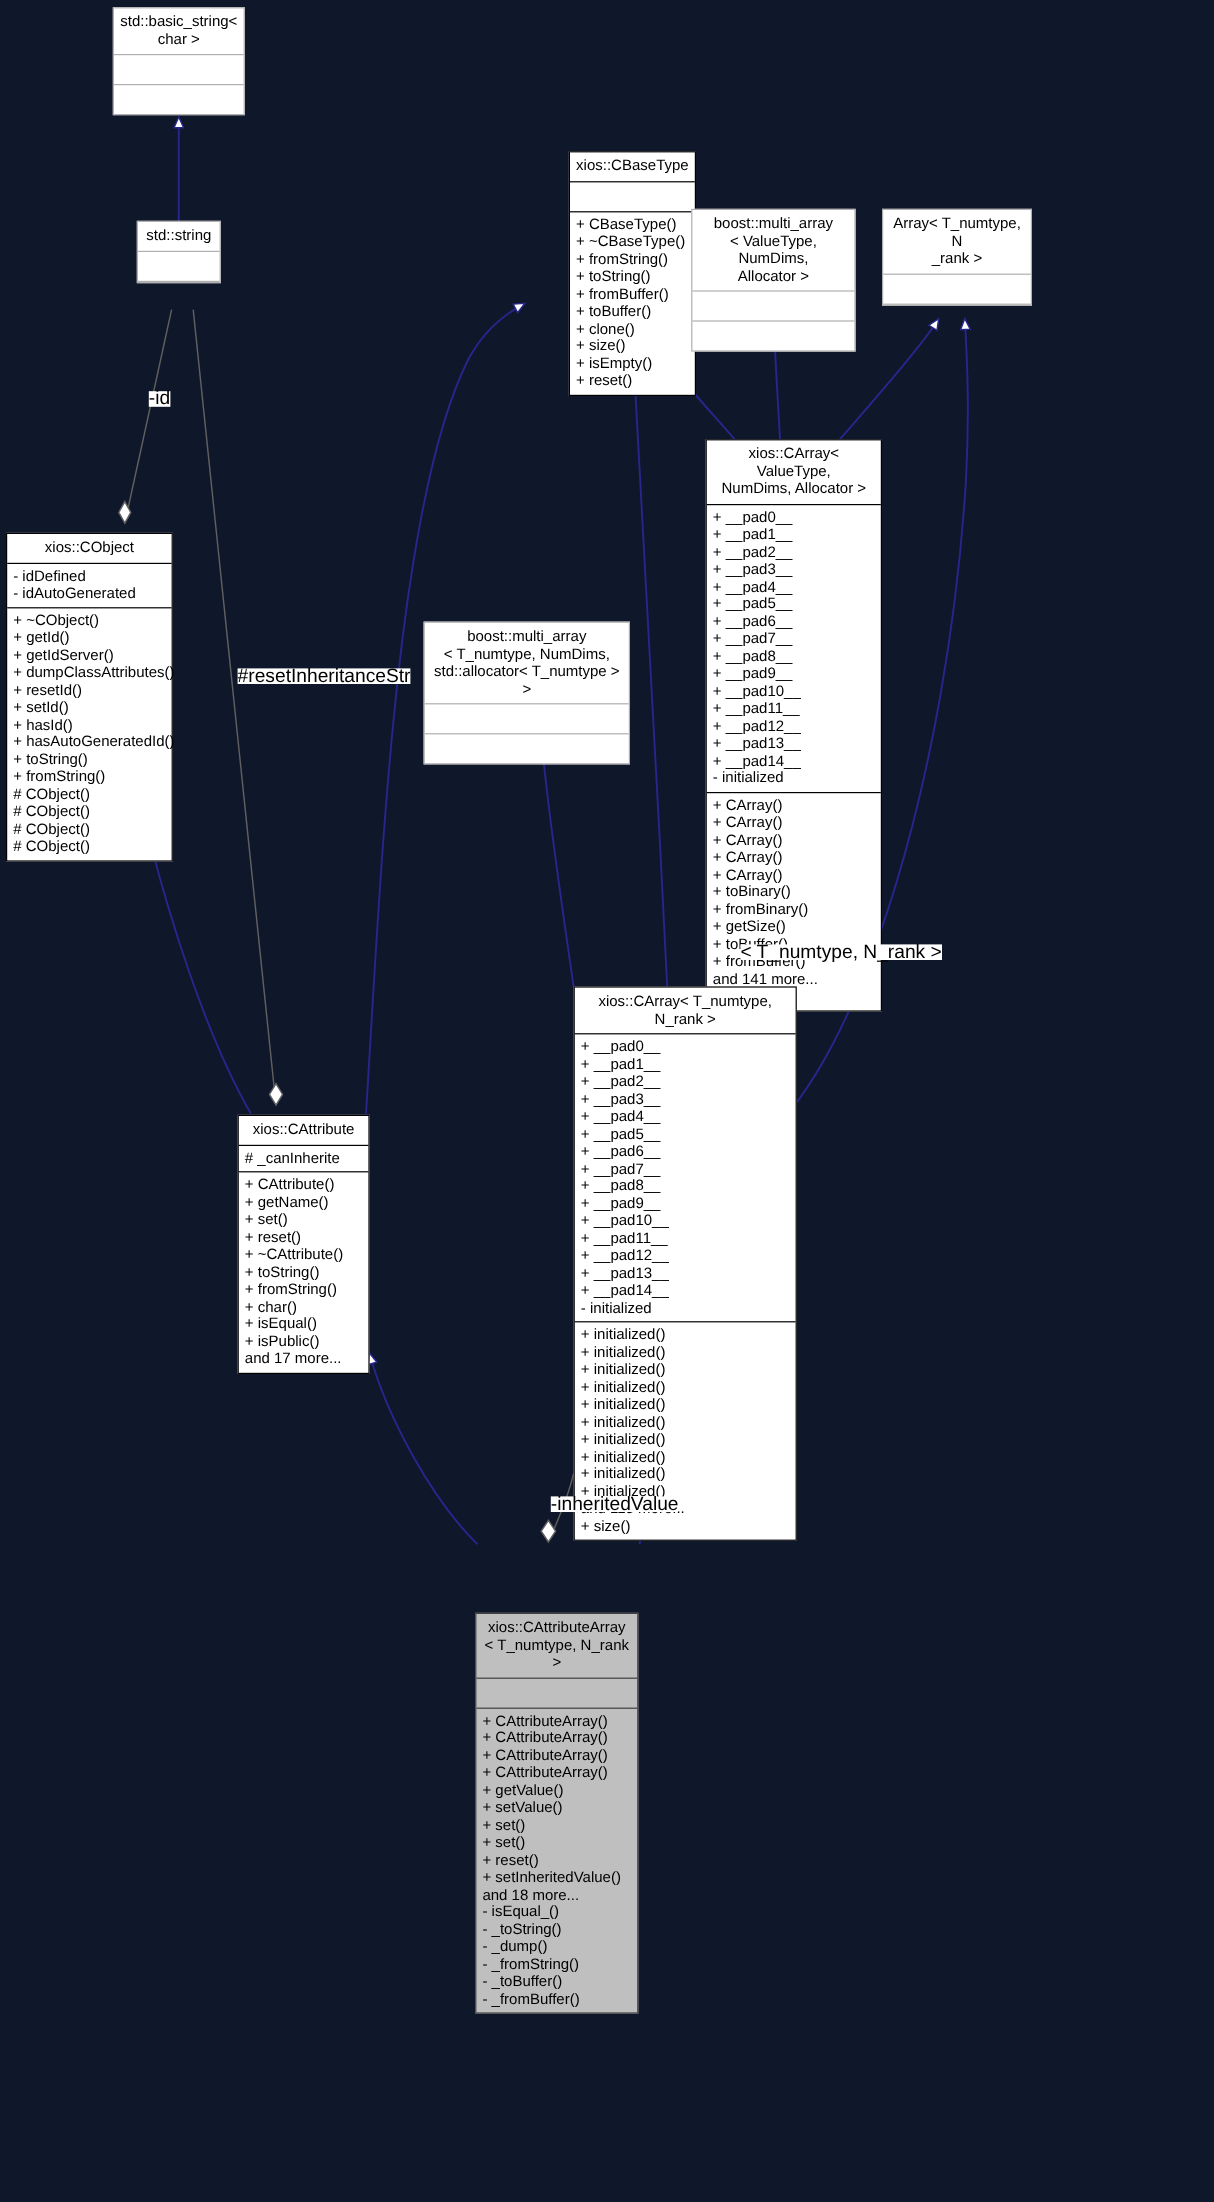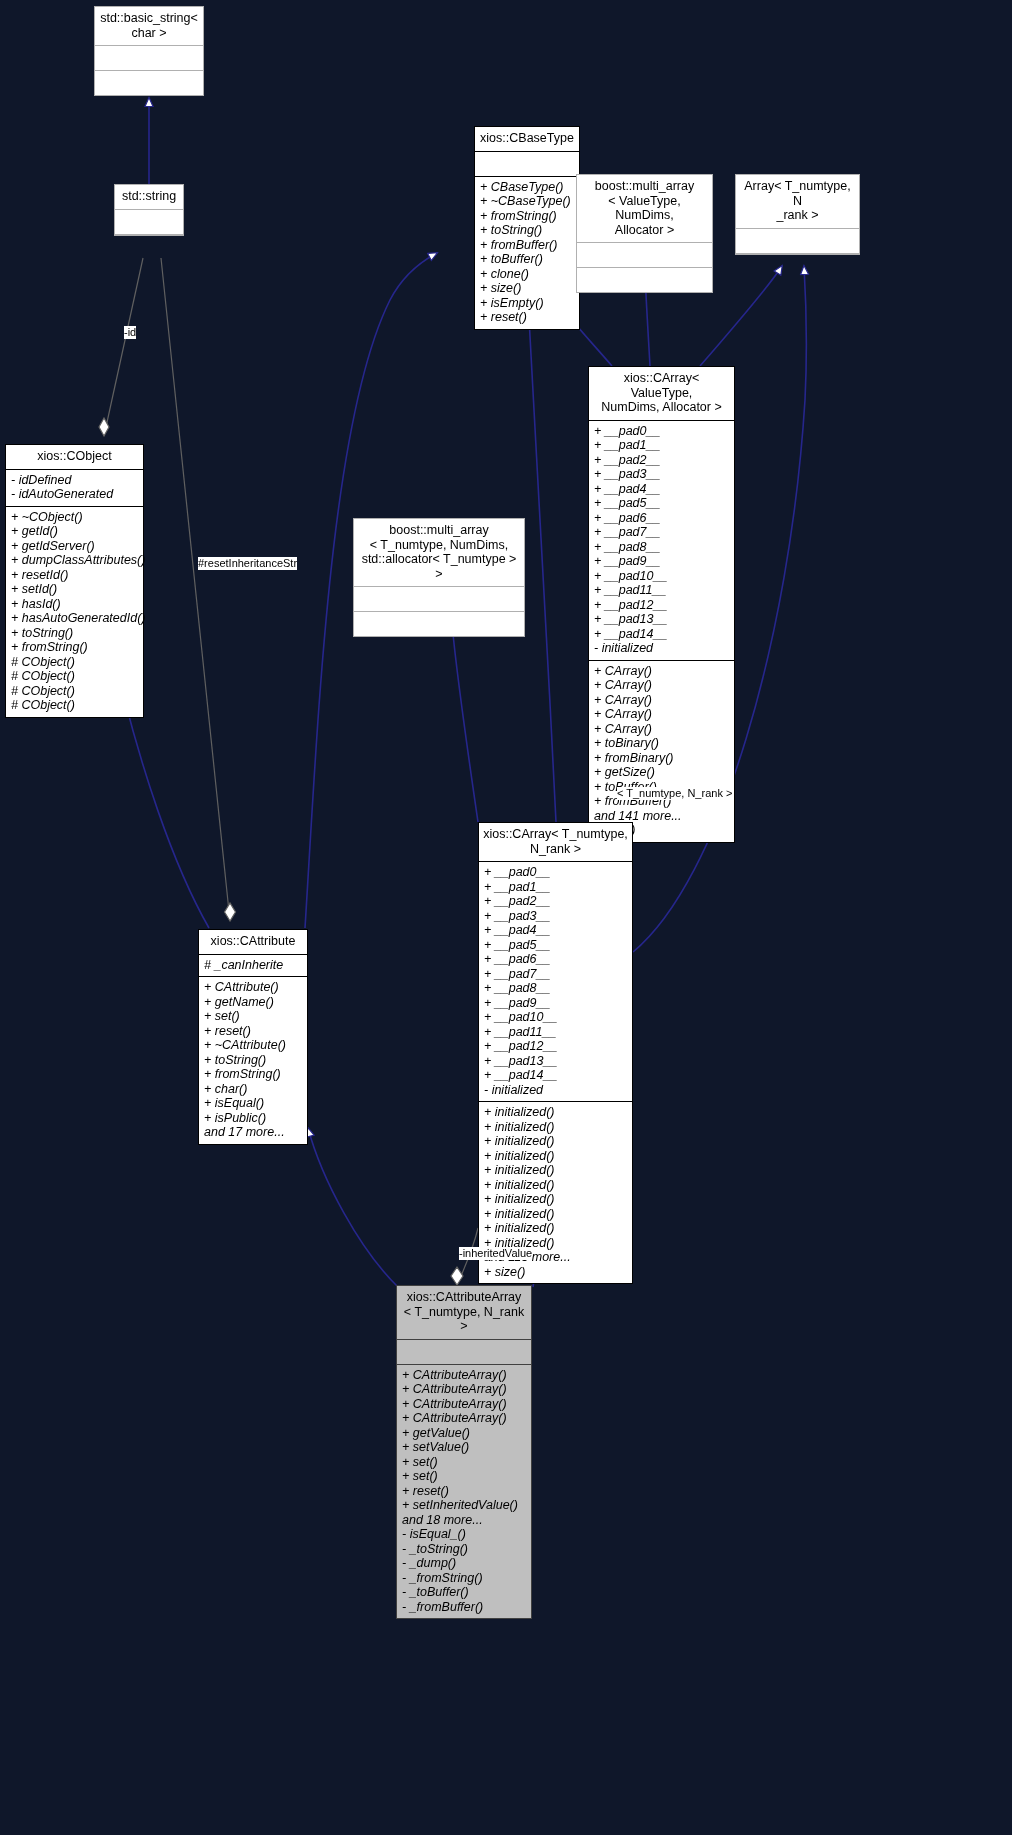--- a/index.html
+++ b/index.html
@@ -34,21 +34,20 @@
     line-height: 14.5px;
     color: #000000;
   }
   .node .title {
     text-align: center;
     padding: 4px 4px 5px 4px;
     white-space: pre-line;
   }
   .node .sec {
     padding: 3px 5px 4px 5px;
-    font-style: italic;
   }
   .node .sec .row {
     white-space: pre;
     text-align: left;
   }
   
   .node.solid {
     border: 1px solid #000000;
   }
   .node.solid .title {
@@ -77,21 +76,21 @@
   }
   .node.current .title,
   .node.current .sec.attrs {
     border-bottom: 1px solid #404040;
   }
   .empty-sec {
     height: 17px;
   }
   .edge-label {
     position: absolute;
-    font-size: 11px;
+    font-size: 16px;
     line-height: 13px;
     color: #000000;
     background: #ffffff;
     white-space: pre;
   }
 </style>
 </head>
 <body>
 
 <div id="stage">
@@ -318,21 +317,21 @@
       <div class="row">+ ~CAttribute()</div>
       <div class="row">+ toString()</div>
       <div class="row">+ fromString()</div>
       <div class="row">+ char()</div>
       <div class="row">+ isEqual()</div>
       <div class="row">+ isPublic()</div>
       <div class="row">and 17 more...</div>
     </div>
   </div>
 
-  <div class="node solid" style="left:478px; top:822px; width:155px;">
+  <div class="node solid" style="left:478px; top:822px; width:186px;">
     <div class="title">xios::CArray&lt; T_numtype,
 N_rank &gt;</div>
     <div class="sec attrs">
       <div class="row">+ __pad0__</div>
       <div class="row">+ __pad1__</div>
       <div class="row">+ __pad2__</div>
       <div class="row">+ __pad3__</div>
       <div class="row">+ __pad4__</div>
       <div class="row">+ __pad5__</div>
       <div class="row">+ __pad6__</div>
@@ -355,21 +354,21 @@
       <div class="row">+ initialized()</div>
       <div class="row">+ initialized()</div>
       <div class="row">+ initialized()</div>
       <div class="row">+ initialized()</div>
       <div class="row">+ initialized()</div>
       <div class="row">and 113 more...</div>
       <div class="row">+ size()</div>
     </div>
   </div>
 
-  <div class="node current" style="left:396px; top:1285px; width:136px;">
+  <div class="node current" style="left:396px; top:1344px; width:136px;">
     <div class="title">xios::CAttributeArray
 &lt; T_numtype, N_rank &gt;</div>
     <div class="sec attrs">
         <div class="empty-sec"></div>
       </div>
     <div class="sec methods">
       <div class="row">+ CAttributeArray()</div>
       <div class="row">+ CAttributeArray()</div>
       <div class="row">+ CAttributeArray()</div>
       <div class="row">+ CAttributeArray()</div>

